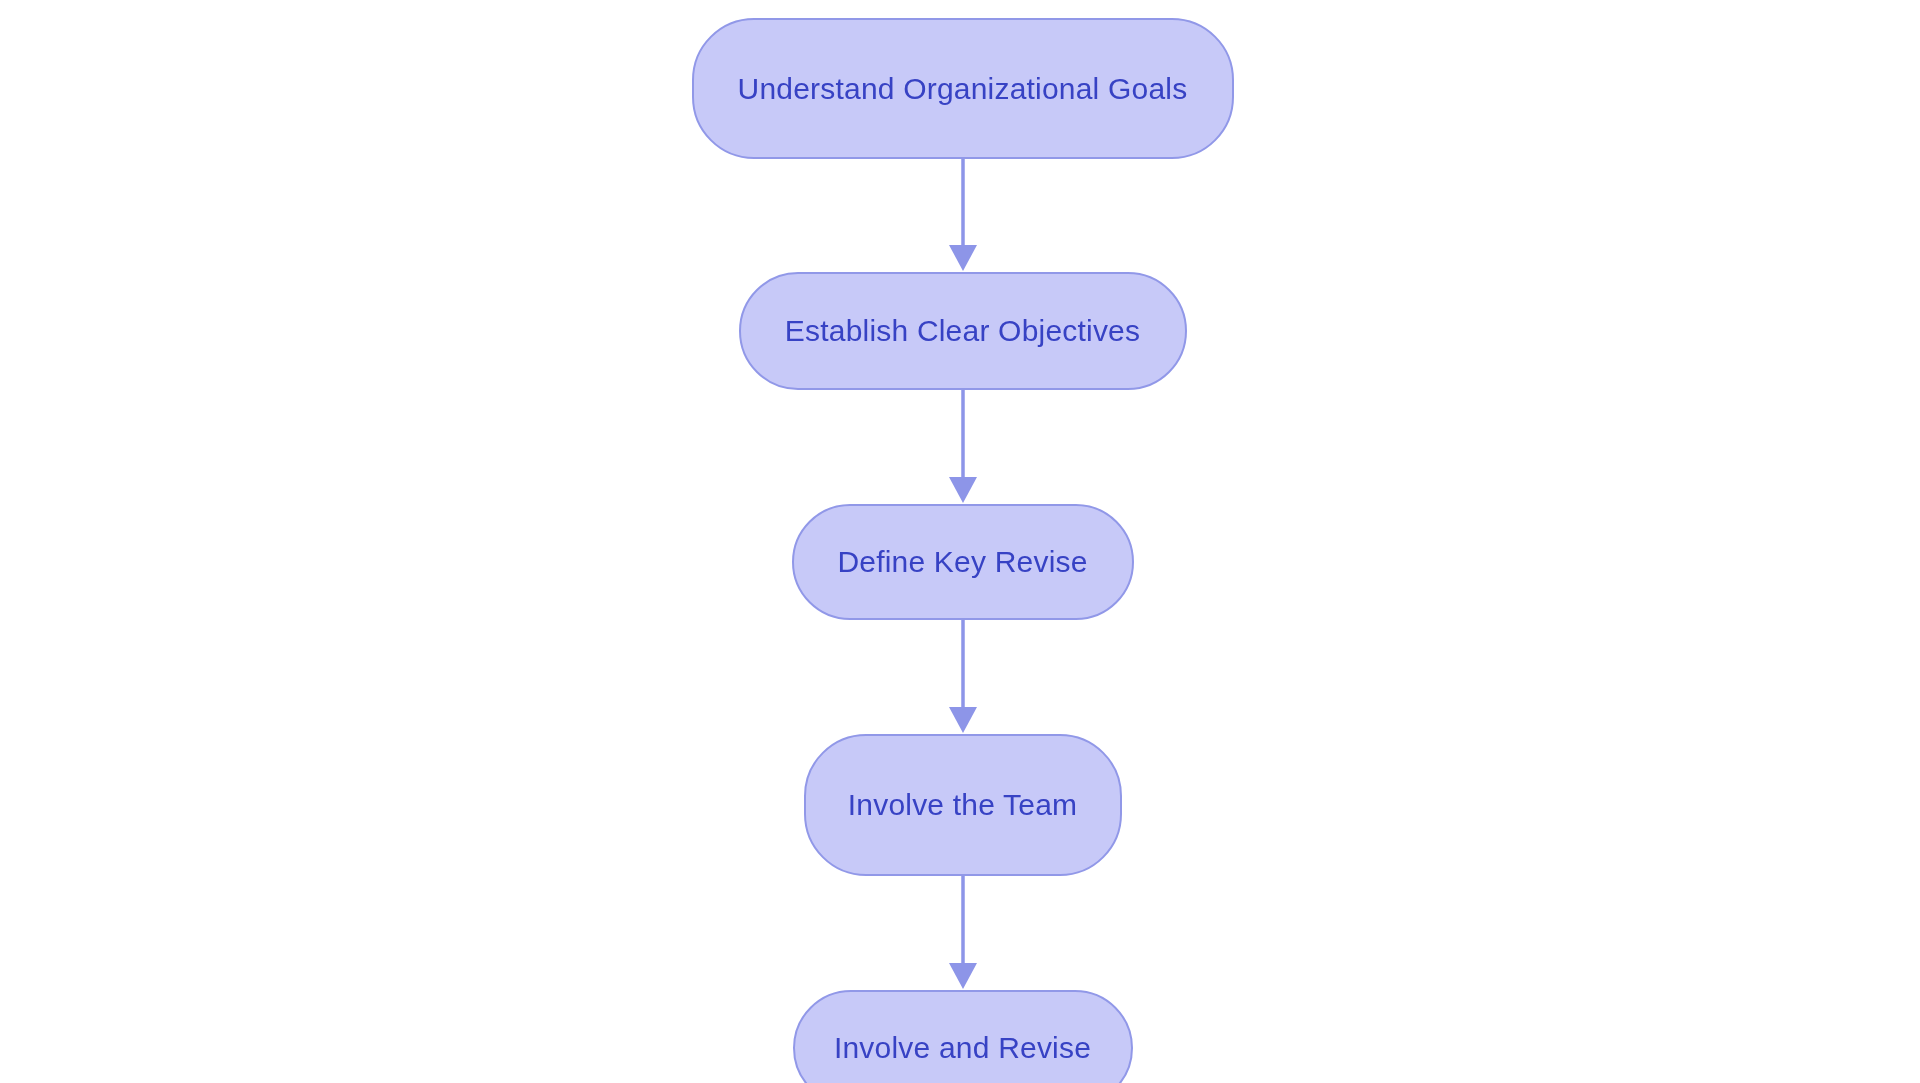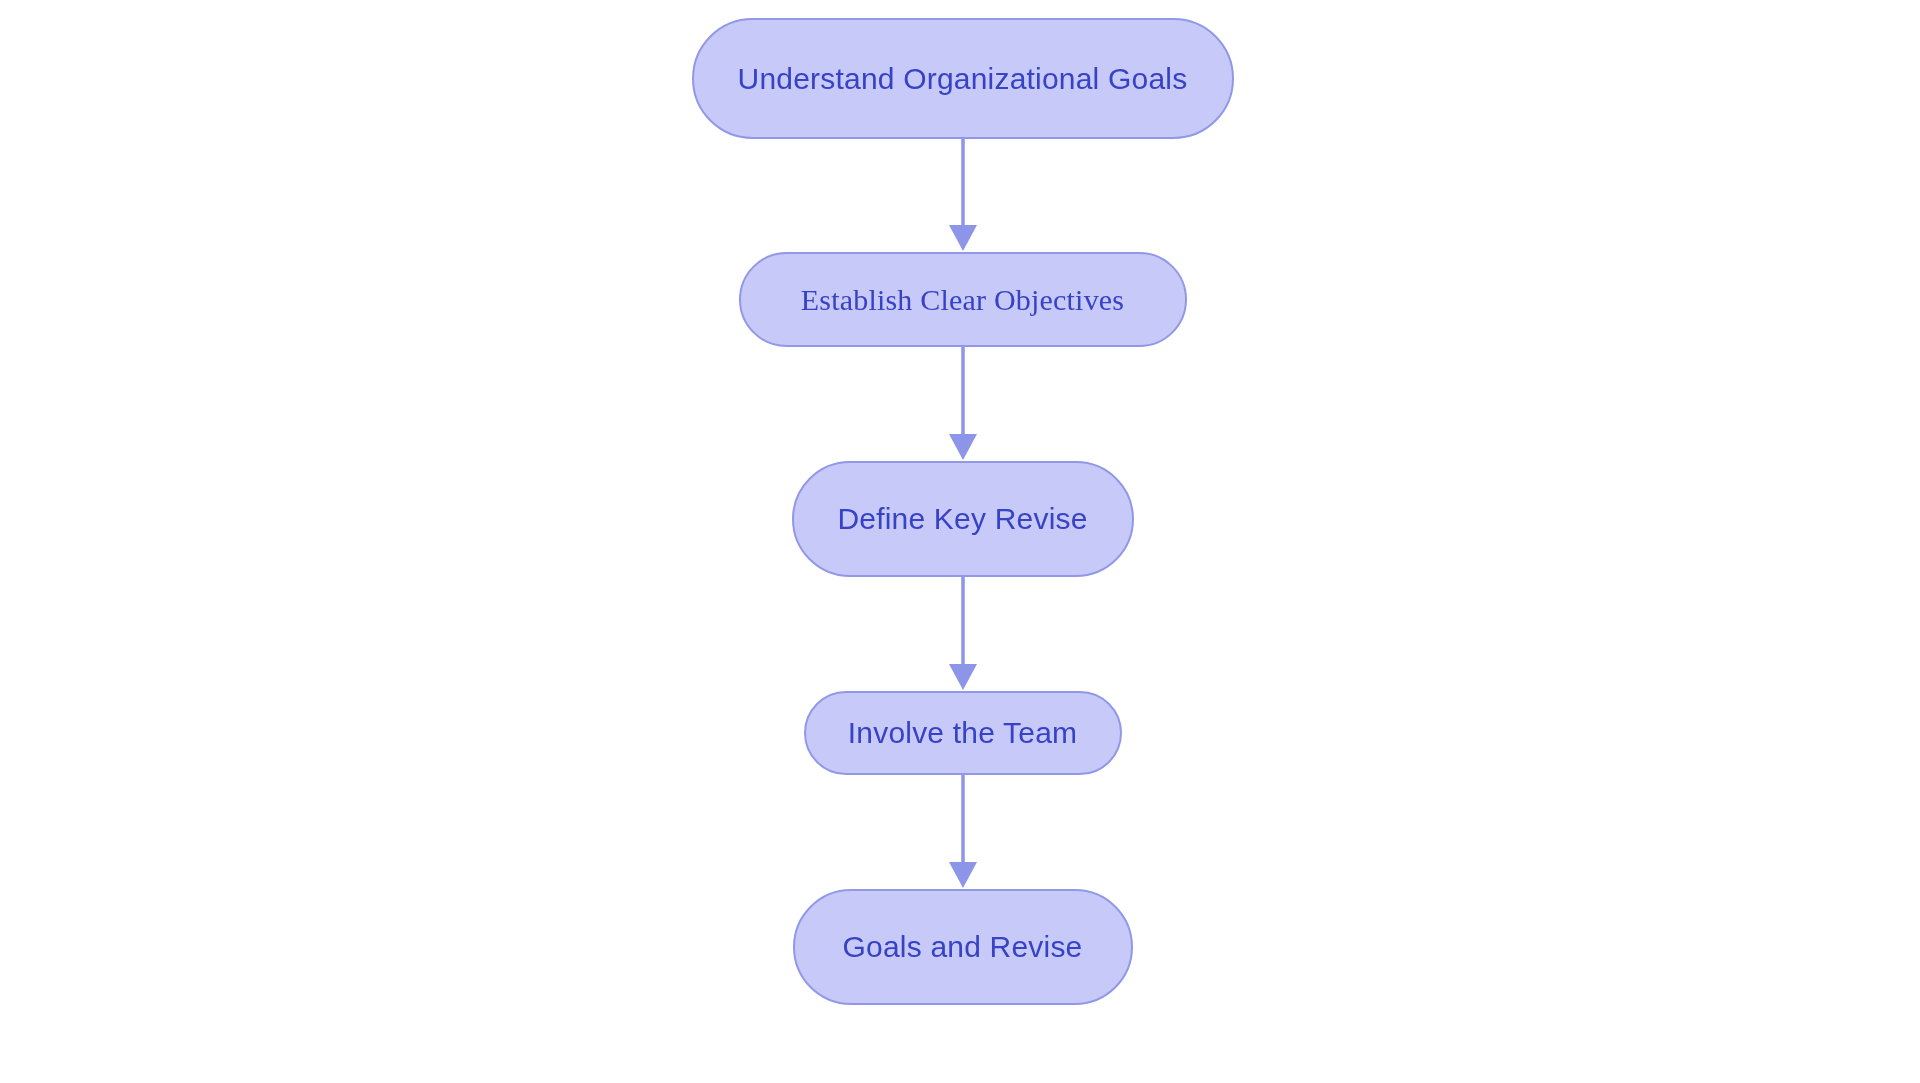--- a/index.html
+++ b/index.html
@@ -40,24 +40,24 @@
     flex-shrink: 0;
   }
   .node-label {
     color: var(--text-color);
     font-size: 30px;
     font-weight: 500;
     letter-spacing: 0.2px;
     white-space: nowrap;
     text-align: center;
   }
-  .node-0 { width: 542px; height: 121px; }
-  .node-1 { width: 448px; height: 95px; font-family: Liberation Serif, serif; }
+  .node-0 { width: 542px; height: 141px; }
+  .node-1 { width: 448px; height: 118px; }
   .node-2 { width: 342px; height: 116px; }
-  .node-3 { width: 318px; height: 84px; }
+  .node-3 { width: 318px; height: 142px; }
   .node-4 { width: 340px; height: 116px; }
   .connector {
     flex-shrink: 0;
     display: block;
   }
   .connector line {
     stroke: var(--arrow-color);
     stroke-width: 3.5;
   }
   .connector polygon {
@@ -100,17 +100,17 @@
     <div class="node node-3">
       <span class="node-label">Involve the Team</span>
     </div>
 
     <svg class="connector" width="32" height="114" viewBox="0 0 32 114" aria-hidden="true">
       <line x1="16" y1="0" x2="16" y2="90"></line>
       <polygon points="2,87 30,87 16,113"></polygon>
     </svg>
 
     <div class="node node-4">
-      <span class="node-label">Goals and Revise</span>
+      <span class="node-label">Involve and Revise</span>
     </div>
 
   </div>
 </div>
 
 </body></html>

